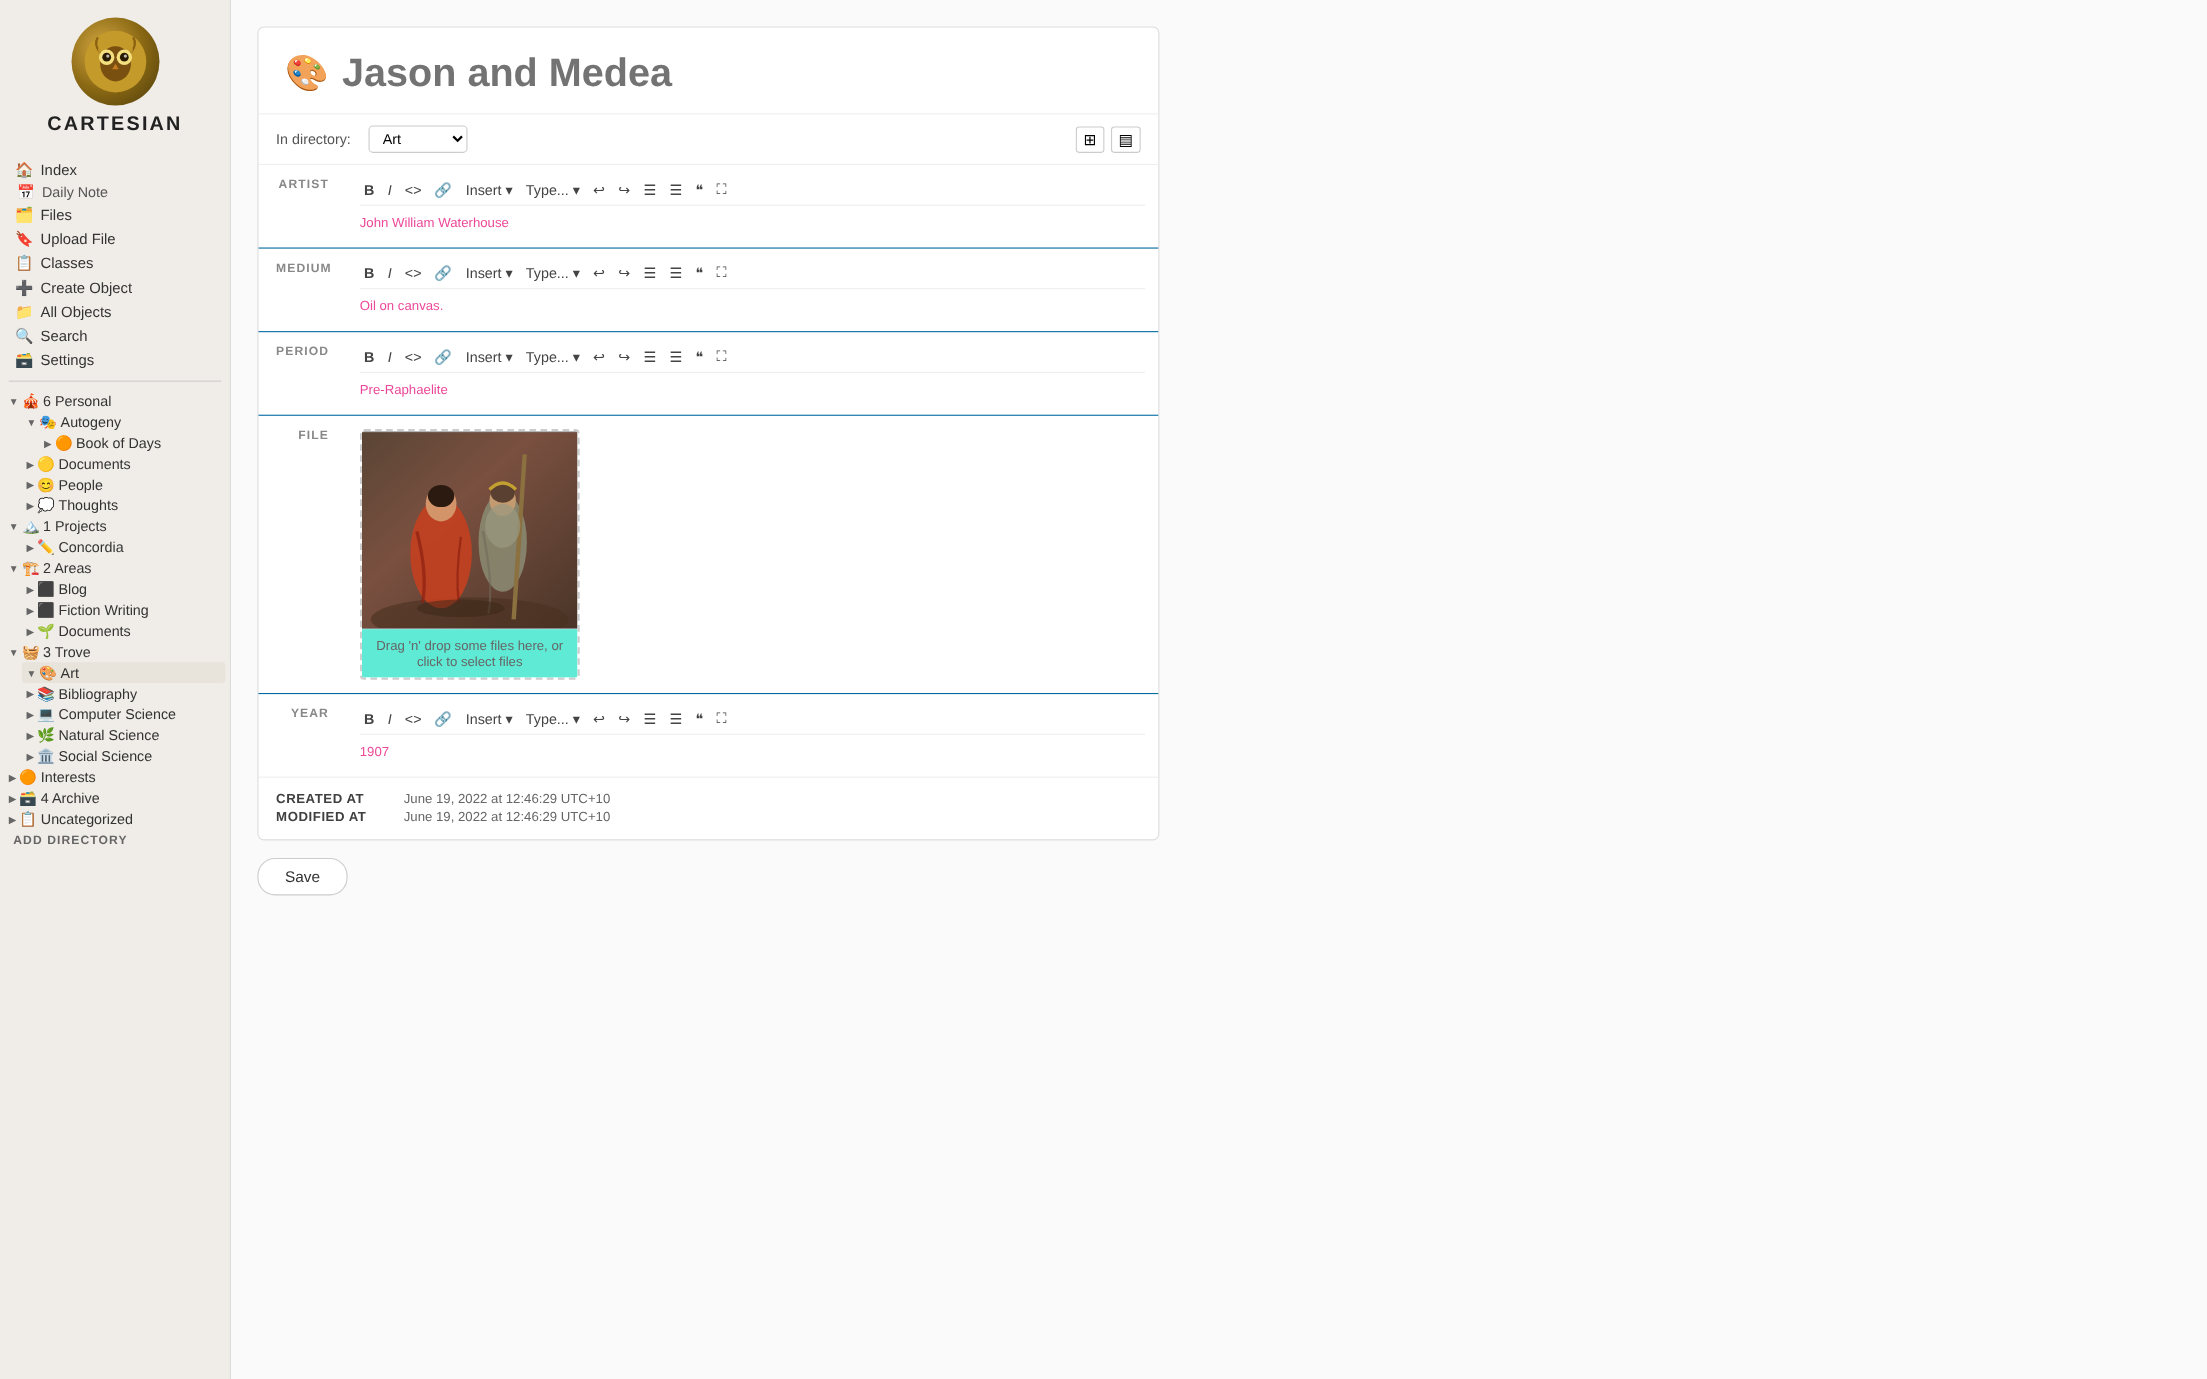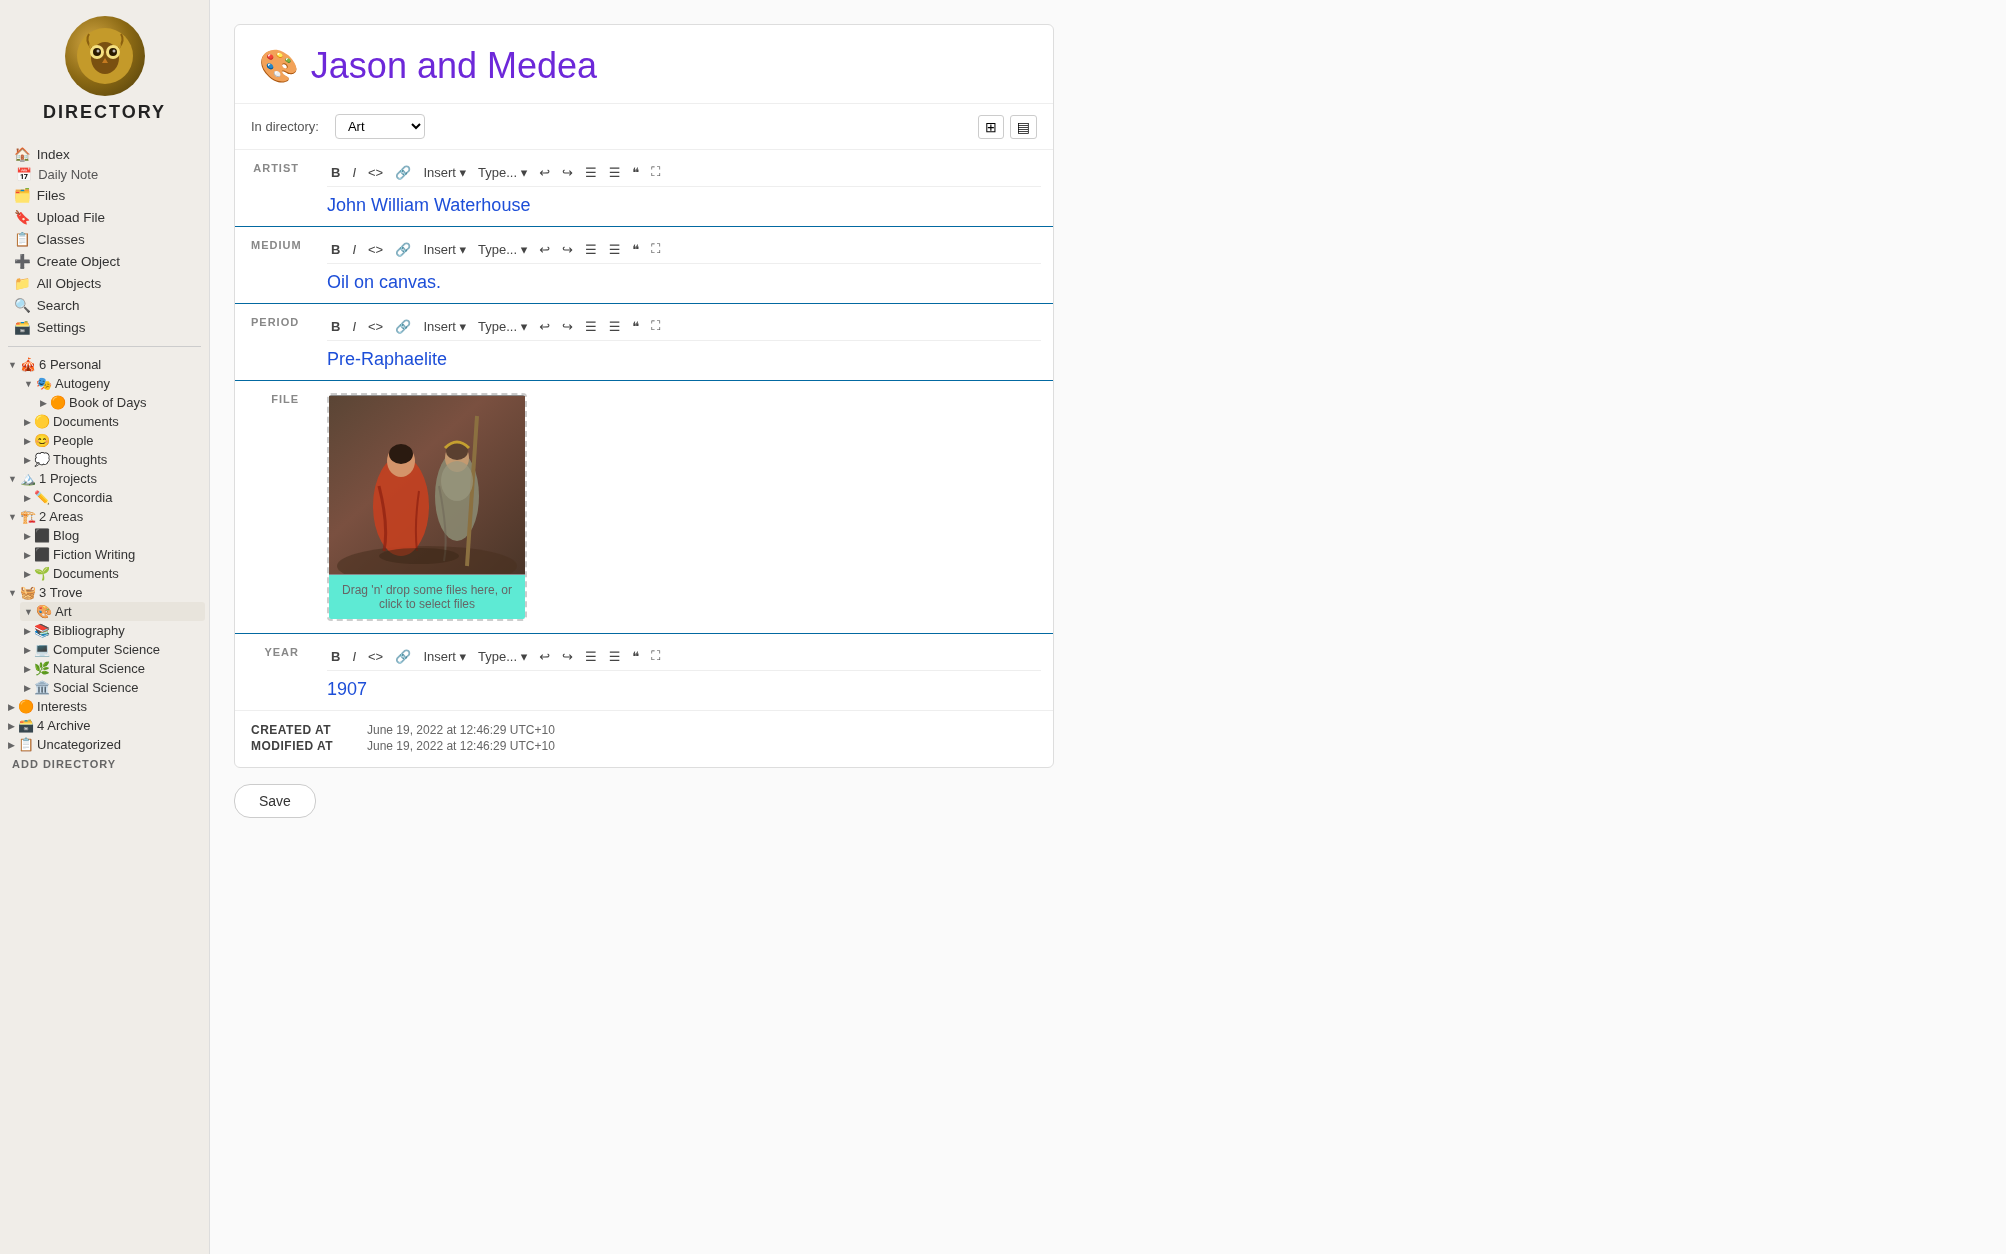--- a/index.html
+++ b/index.html
@@ -100,22 +100,22 @@
     .note-title-bar {
       display: flex;
       align-items: center;
       gap: 12px;
       padding: 20px 24px 16px;
       border-bottom: 1px solid #eee;
     }
     .note-title-emoji { font-size: 32px; }
     .note-title-text {
       font-size: 36px;
-      font-weight: 400;
-      color: #6d28d9;
+      font-weight: 700;
+      color: #737373;
     }
     .note-meta-bar {
       display: flex;
       align-items: center;
       padding: 10px 16px;
       border-bottom: 1px solid #eee;
       gap: 16px;
     }
     .meta-label {
       font-size: 13px;
@@ -174,22 +174,22 @@
     .tb-btn {
       background: none;
       border: none;
       cursor: pointer;
       padding: 2px 4px;
       font-size: 13px;
       color: #444;
       border-radius: 3px;
     }
     .field-value {
-      font-size: 18px;
-      color: #1d4ed8;
+      font-size: 12px;
+      color: #ec4899;
       padding: 2px 0;
       min-height: 24px;
     }
 
     
     .file-upload-area {
       border: 2px dashed #ccc;
       border-radius: 4px;
       width: 200px;
       text-align: center;
@@ -265,21 +265,21 @@
         <circle cx="38" cy="26" r="4" fill="#2a1a00"></circle>
         <circle cx="23" cy="25" r="1.5" fill="#fff" opacity="0.7"></circle>
         <circle cx="39" cy="25" r="1.5" fill="#fff" opacity="0.7"></circle>
         <polygon points="30,32 27,37 33,37" fill="#c47a20"></polygon>
         <path d="M16,22 Q10,14 14,8" stroke="#8b6010" stroke-width="2" fill="none"></path>
         <path d="M44,22 Q50,14 46,8" stroke="#8b6010" stroke-width="2" fill="none"></path>
         <path d="M16,22 Q13,18 18,16" stroke="#c49a2a" stroke-width="1.5" fill="none"></path>
         <path d="M44,22 Q47,18 42,16" stroke="#c49a2a" stroke-width="1.5" fill="none"></path>
       </svg>
     </div>
-    <div class="sidebar-app-name">DIRECTORY</div>
+    <div class="sidebar-app-name">CARTESIAN</div>
   </div>
 
   <div class="sidebar-nav">
     <div class="sidebar-nav-item">
       <span>🏠</span>
       <span>Index</span>
     </div>
     <div class="sidebar-nav-item daily-note-item">
       <span>📅</span>
       <span>Daily Note</span>

